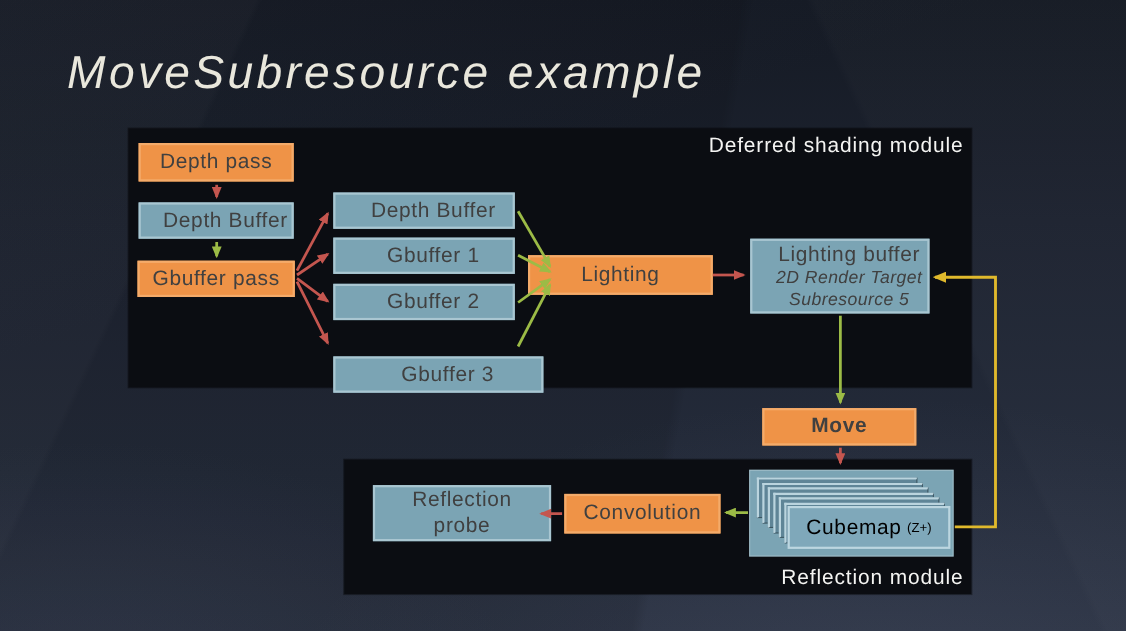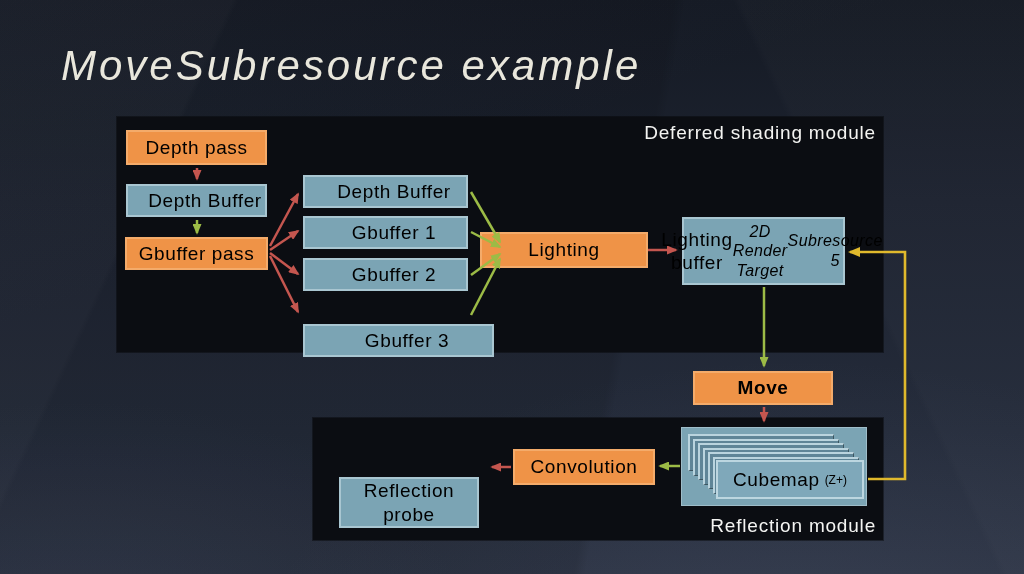--- a/index.html
+++ b/index.html
@@ -31,27 +31,27 @@
   .panel.deferred   { left:117px; top:117px; width:766px; height:235px; }
   .panel.reflection { left:313px; top:418px; width:570px; height:122px; }
   .caption {
     position:absolute; width:316px; left:560px; text-align:right;
     color:#f4f4f2; font-size:19px; letter-spacing:0.8px;
   }
   .caption.deferred   { top:122px; }
   .caption.reflection { top:515px; }
   .node {
     position:absolute; display:flex; align-items:center; justify-content:center;
-    color:#000000; font-size:19px; letter-spacing:0.6px; text-align:center;
+    color:#404040; font-size:19px; letter-spacing:0.6px; text-align:center;
     line-height:1.22; box-sizing:border-box;
   }
   .node.orange { background:var(--orange-fill,#ef9347); border:2px solid var(--orange-border,#f4ab6a); }
   .node.blue   { background:var(--blue-fill,#7ba4b4);   border:2px solid var(--blue-border,#a9c6d1);padding-left:17px; }
   .bold { font-weight:bold; }
-  .lb-wrap { display:flex; flex-direction:row; align-items:center; }
+  .lb-wrap { display:flex; flex-direction:column; align-items:center; }
   .lb-sub { font-style:italic; font-size:16px; letter-spacing:0.4px; }
   .cubemap {
     position:absolute; left:681px; top:427px; width:186px; height:79px;
     background:var(--blue-fill,#7ba4b4); border:1px solid rgba(255,255,255,0.28);
     box-sizing:border-box;
   }
   .stack-layer {
     position:absolute; width:146px; height:37px; box-sizing:border-box;
     background:var(--stack-fill,#5f8597);
     border-top:2px solid #bad4de; border-left:2px solid #bad4de;
@@ -110,21 +110,21 @@
     <div class="stack-layer" style="left:21px; top:19.5px;"></div>
     <div class="stack-layer" style="left:26px; top:24px;"></div>
     <div class="stack-layer" style="left:31px; top:28.5px;"></div>
     <div class="stack-front">
       <span>Cubemap</span>
       <span class="cm-face">(Z+)</span>
     </div>
   </div>
 
   <div class="node orange" style="left:513px; top:449px; width:142px; height:36px;">Convolution</div>
-  <div class="node blue" style="left:339px; top:441px; width:140px; height:51px; padding:0 18px;margin-top:36px;">Reflection probe</div>
+  <div class="node blue" style="left:339px; top:441px; width:162px; height:51px; padding:0 18px;">Reflection probe</div>
 
   <svg class="arrows" width="1024" height="574" viewBox="0 0 1024 574">
     <defs>
       <marker id="mr" viewBox="0 0 12 10" refX="10" refY="5" markerWidth="11" markerHeight="9" orient="auto" markerUnits="userSpaceOnUse">
         <path d="M0,0 L12,5 L0,10 Z" fill="#c4564f"></path>
       </marker>
       <marker id="mg" viewBox="0 0 12 10" refX="10" refY="5" markerWidth="11" markerHeight="9" orient="auto" markerUnits="userSpaceOnUse">
         <path d="M0,0 L12,5 L0,10 Z" fill="#9cbb46"></path>
       </marker>
       <marker id="my" viewBox="0 0 12 10" refX="10" refY="5" markerWidth="12" markerHeight="10" orient="auto" markerUnits="userSpaceOnUse">

